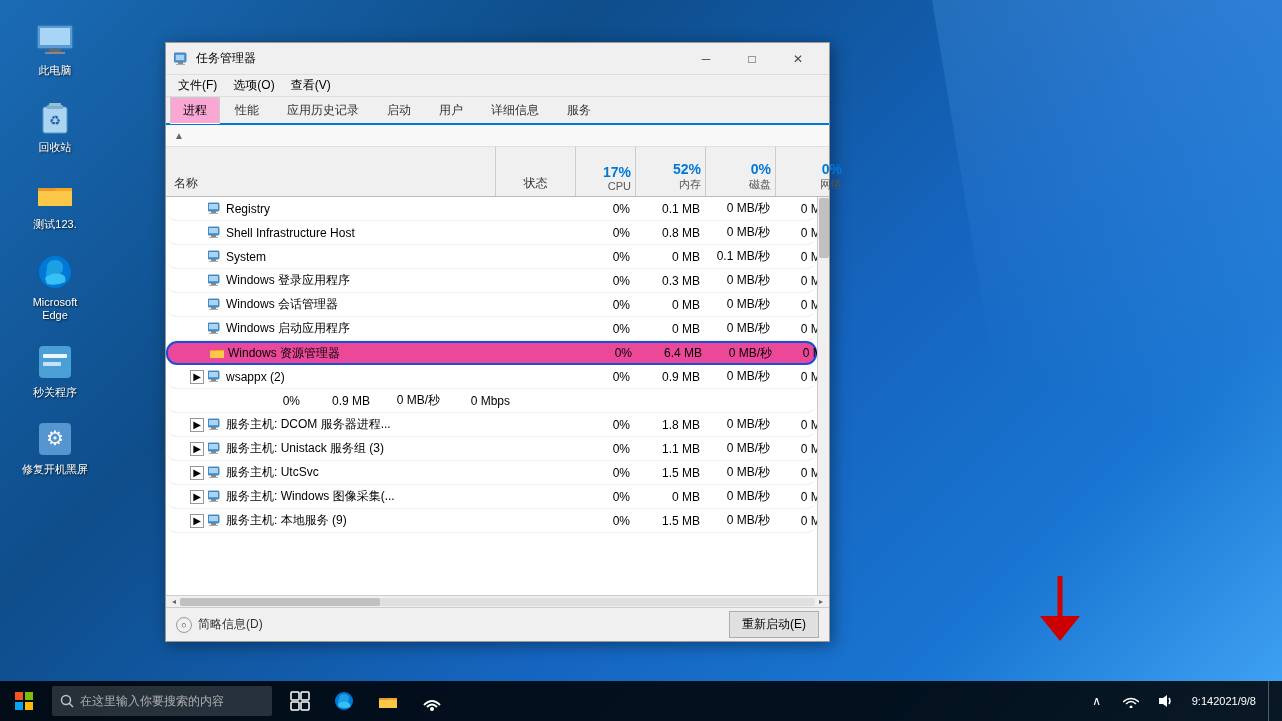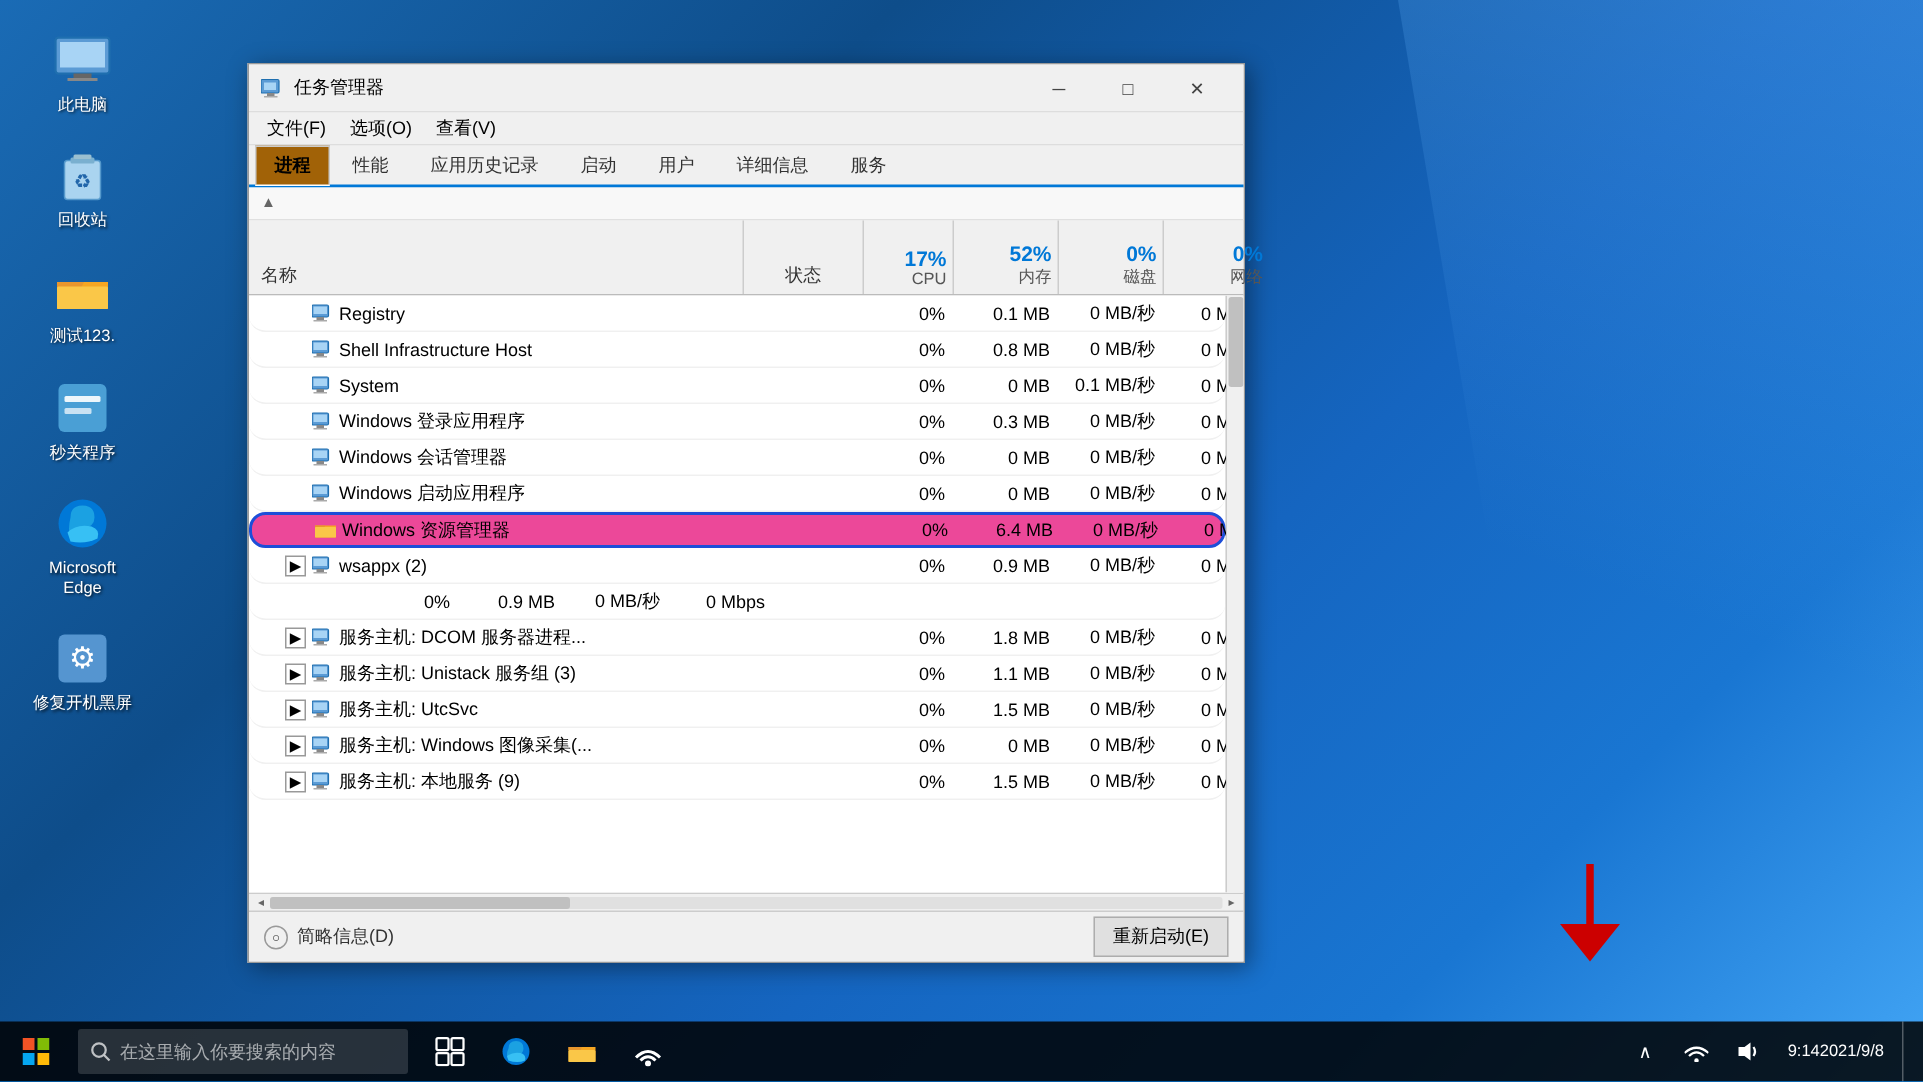--- a/index.html
+++ b/index.html
@@ -144,26 +144,25 @@
     .tm-tab {
       padding: 4px 12px;
       font-size: 12px;
       cursor: pointer;
       color: #333;
       border: 1px solid transparent;
       border-bottom: none;
       margin-right: 2px;
     }
     .tm-tab.active {
-      background: #a16207;
+      background: #f9a8d4;
       border-color: #ccc;
       border-bottom: 1px solid white;
       margin-bottom: -1px;
       color: #000;
-      font-weight: bold;
     }
 
     .tm-toolbar {
       height: 22px;
       display: flex;
       align-items: center;
       padding: 0 8px;
       background: #f8f8f8;
       border-bottom: 1px solid #e0e0e0;
     }
@@ -506,36 +505,36 @@
           <path d="M2,10 L2,28 L36,28 L36,10 Z" fill="#f5a623"></path>
           <path d="M2,10 L2,14 L18,14 L20,10 Z" fill="#e8962d"></path>
           <rect x="2" y="13" width="34" height="15" rx="1" fill="#fac748"></rect>
         </svg>
       </div>
       <span class="icon-label">测试123.</span>
     </div>
     <div class="desktop-icon">
       <div class="icon-img">
         <svg width="36" height="36" viewBox="0 0 36 36">
+          <circle cx="18" cy="18" r="16" fill="#0078d7"></circle>
+          <path d="M10,14 Q10,6 18,6 Q26,6 26,14 Q26,20 18,22 Q12,22 10,28 Q8,22 10,14Z" fill="#1ba1e2"></path>
+          <path d="M8,24 Q14,18 24,20 Q30,22 28,28 Q20,32 10,30 Z" fill="#37c0f4"></path>
+        </svg>
+      </div>
+      <span class="icon-label">Microsoft Edge</span>
+    </div>
+    <div class="desktop-icon">
+      <div class="icon-img">
+        <svg width="36" height="36" viewBox="0 0 36 36">
           <rect x="2" y="2" width="32" height="32" rx="4" fill="#4a9fd5"></rect>
           <rect x="6" y="10" width="24" height="4" rx="1" fill="white" opacity="0.9"></rect>
           <rect x="6" y="18" width="18" height="4" rx="1" fill="white" opacity="0.7"></rect>
         </svg>
       </div>
       <span class="icon-label">秒关程序</span>
-    </div>
-    <div class="desktop-icon">
-      <div class="icon-img">
-        <svg width="36" height="36" viewBox="0 0 36 36">
-          <circle cx="18" cy="18" r="16" fill="#0078d7"></circle>
-          <path d="M10,14 Q10,6 18,6 Q26,6 26,14 Q26,20 18,22 Q12,22 10,28 Q8,22 10,14Z" fill="#1ba1e2"></path>
-          <path d="M8,24 Q14,18 24,20 Q30,22 28,28 Q20,32 10,30 Z" fill="#37c0f4"></path>
-        </svg>
-      </div>
-      <span class="icon-label">Microsoft Edge</span>
     </div>
     <div class="desktop-icon">
       <div class="icon-img">
         <svg width="36" height="36" viewBox="0 0 36 36">
           <rect x="2" y="2" width="32" height="32" rx="4" fill="#5595d0"></rect>
           <text x="18" y="24" text-anchor="middle" font-size="20" fill="white">⚙</text>
         </svg>
       </div>
       <span class="icon-label">修复开机黑屏</span>
     </div>

